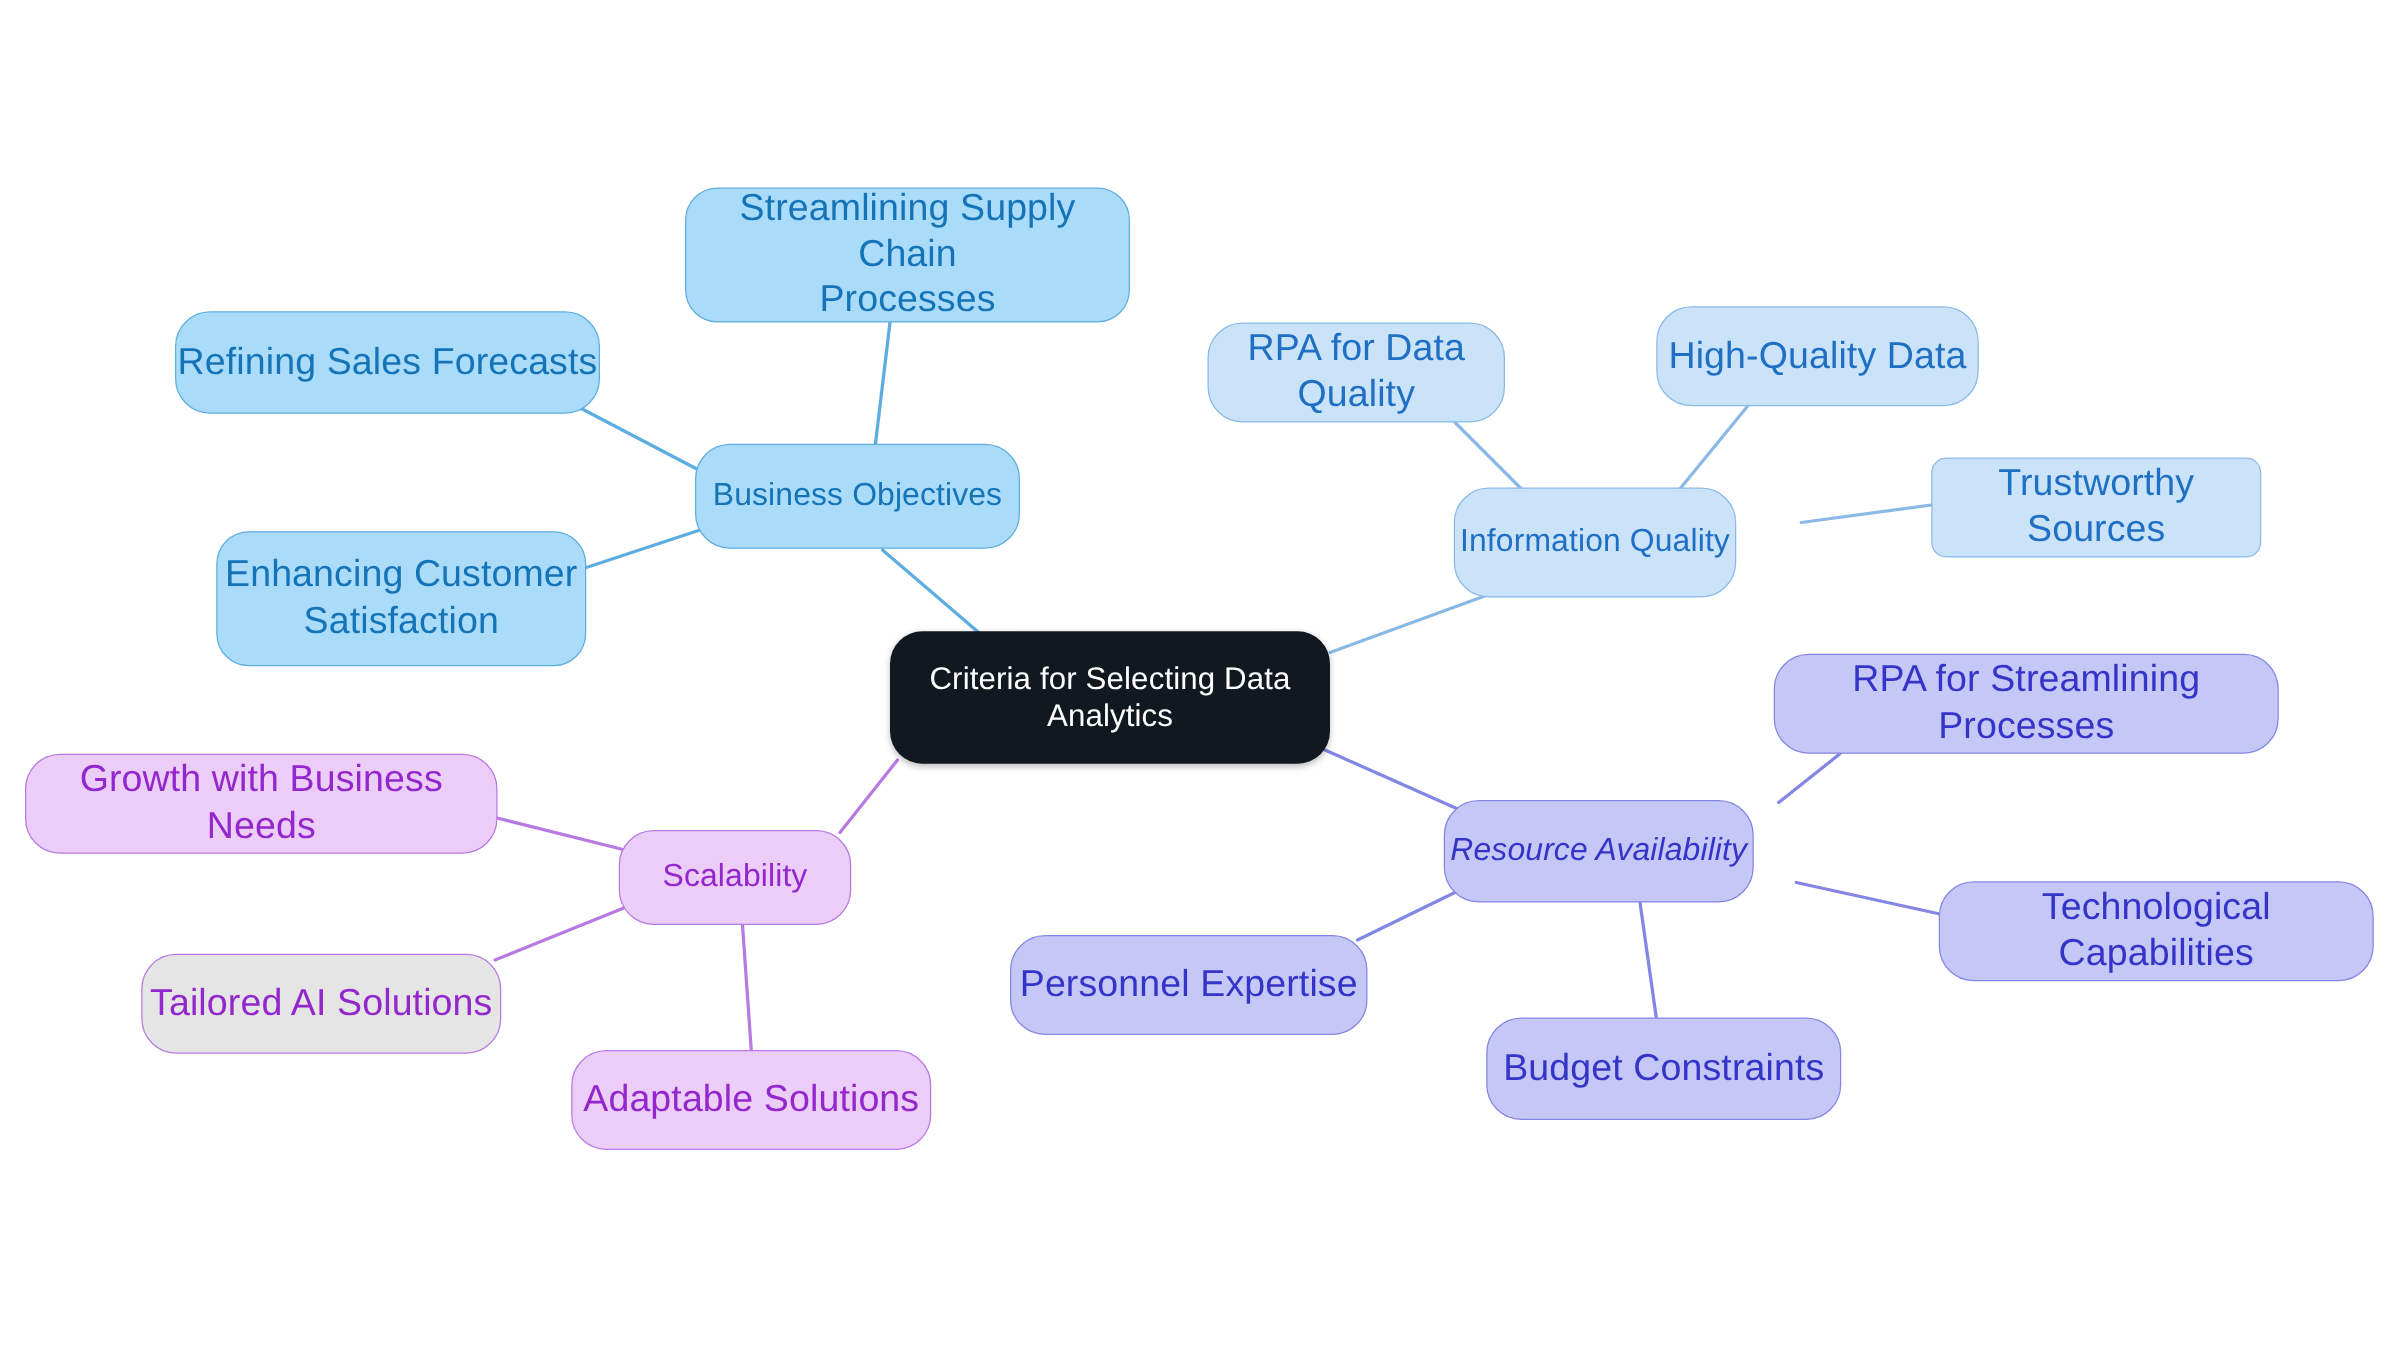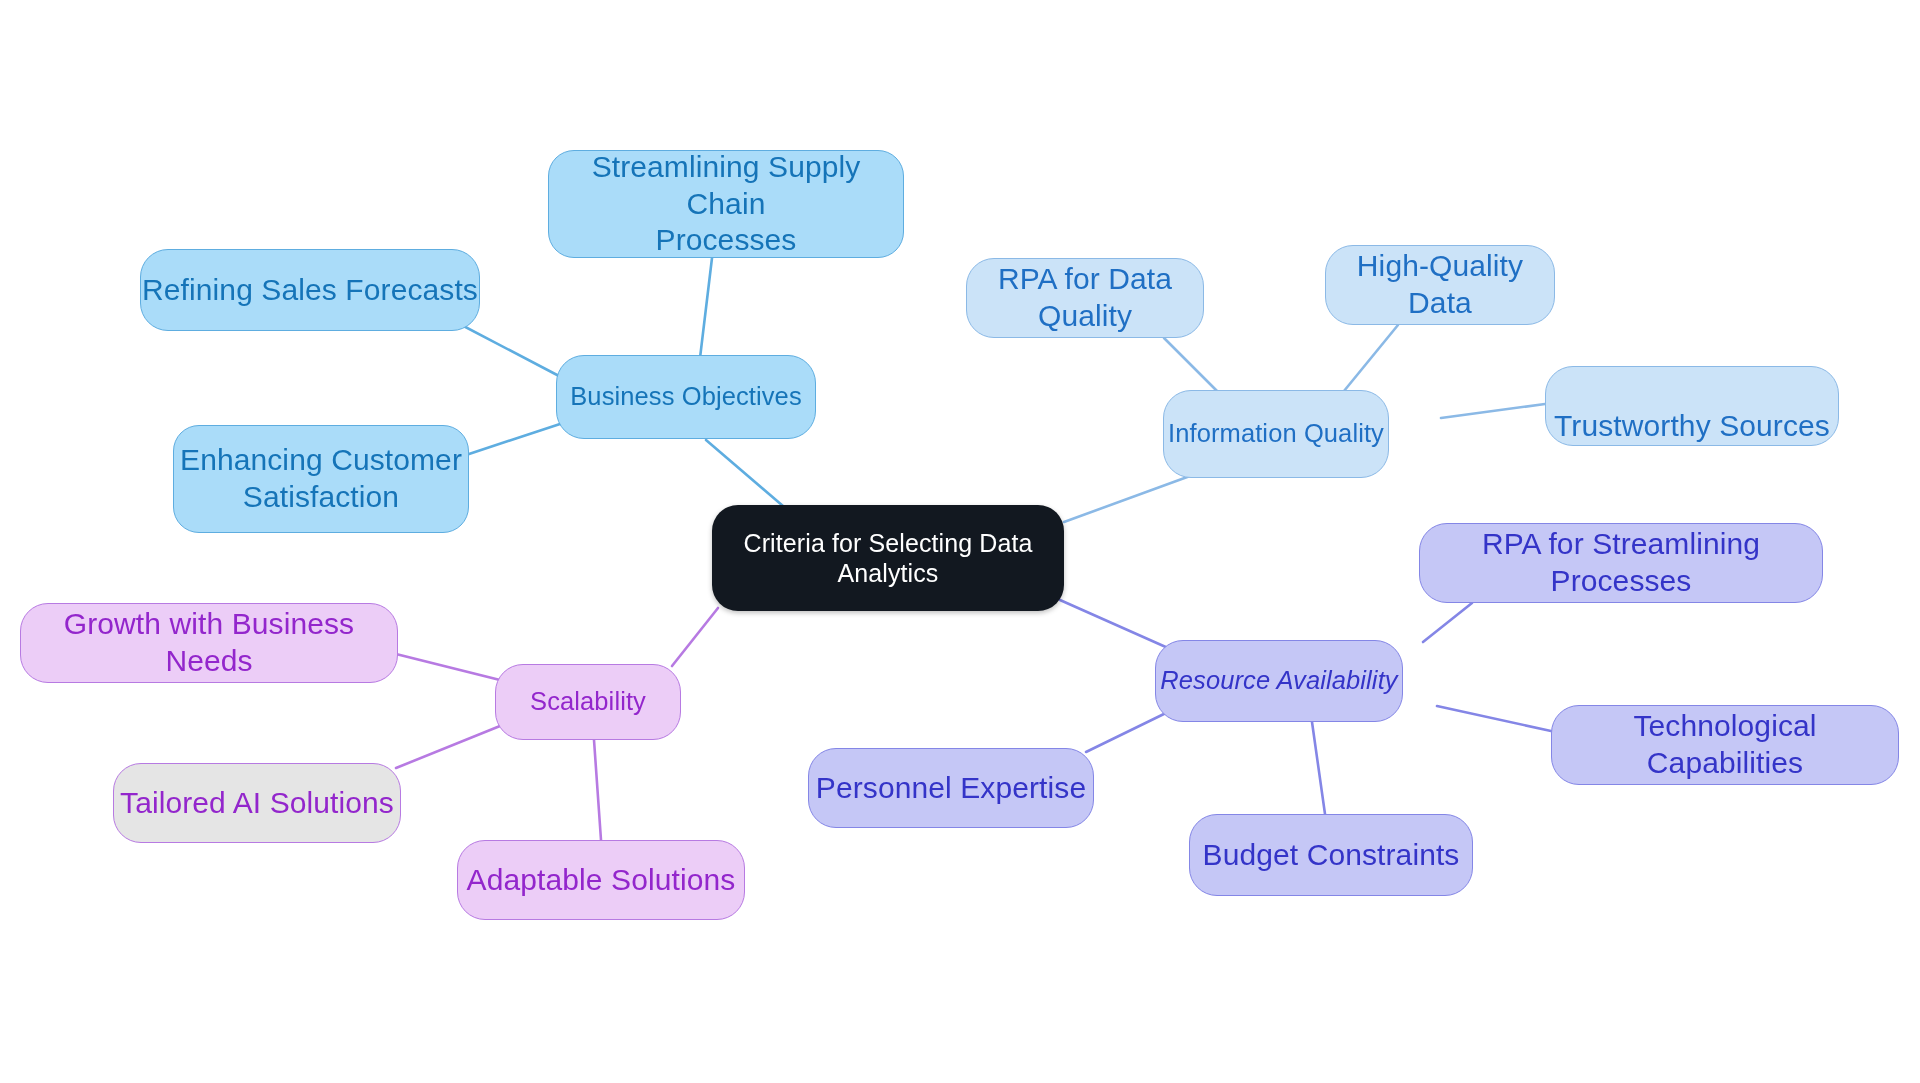--- a/index.html
+++ b/index.html
@@ -73,22 +73,22 @@
       <div class="node root" style="left: 712px; top: 505px; width: 352px; height: 106px; border-radius: 26px; background: rgb(18, 24, 32); color: rgb(255, 255, 255); border-color: rgb(18, 24, 32);"><span>Criteria for Selecting Data
 Analytics</span></div>
       <div class="node branch" style="left: 556px; top: 355px; width: 260px; height: 84px; border-radius: 28px; background: rgb(170, 220, 249); color: rgb(21, 116, 184); border-color: rgb(94, 173, 224);"><span>Business Objectives</span></div>
       <div class="node leaf" style="left: 548px; top: 150px; width: 356px; height: 108px; border-radius: 26px; background: rgb(170, 220, 249); color: rgb(21, 116, 184); border-color: rgb(94, 173, 224);"><span>Streamlining Supply Chain
 Processes</span></div>
       <div class="node leaf" style="left: 140px; top: 249px; width: 340px; height: 82px; border-radius: 28px; background: rgb(170, 220, 249); color: rgb(21, 116, 184); border-color: rgb(94, 173, 224);"><span>Refining Sales Forecasts</span></div>
       <div class="node leaf" style="left: 173px; top: 425px; width: 296px; height: 108px; border-radius: 26px; background: rgb(170, 220, 249); color: rgb(21, 116, 184); border-color: rgb(94, 173, 224);"><span>Enhancing Customer
 Satisfaction</span></div>
       <div class="node branch" style="left: 1163px; top: 390px; width: 226px; height: 88px; border-radius: 28px; background: rgb(203, 227, 248); color: rgb(31, 111, 196); border-color: rgb(139, 185, 230);"><span>Information Quality</span></div>
       <div class="node leaf" style="left: 966px; top: 258px; width: 238px; height: 80px; border-radius: 28px; background: rgb(203, 227, 248); color: rgb(31, 111, 196); border-color: rgb(139, 185, 230);"><span>RPA for Data Quality</span></div>
-      <div class="node leaf" style="left: 1325px; top: 245px; width: 230px; height: 80px; border-radius: 28px; background: rgb(203, 227, 248); color: rgb(31, 111, 196); border-color: rgb(139, 185, 230);"><span>High-Quality Data</span></div>
-      <div class="node leaf" style="left: 1545px; top: 366px; width: 294px; height: 80px; border-radius: 28px; background: rgb(203, 227, 248); color: rgb(31, 111, 196); border-color: rgb(139, 185, 230); align-items: flex-end;"><span>Trustworthy Sources</span></div>
+      <div class="node leaf" style="left: 1325px; top: 245px; width: 258px; height: 80px; border-radius: 28px; background: rgb(203, 227, 248); color: rgb(31, 111, 196); border-color: rgb(139, 185, 230);"><span>High-Quality Data</span></div>
+      <div class="node leaf" style="left: 1545px; top: 366px; width: 264px; height: 80px; border-radius: 12px; background: rgb(203, 227, 248); color: rgb(31, 111, 196); border-color: rgb(139, 185, 230);"><span>Trustworthy Sources</span></div>
       <div class="node branch" style="left: 1155px; top: 640px; width: 248px; height: 82px; border-radius: 28px; background: rgb(197, 199, 246); color: rgb(52, 52, 200); border-color: rgb(132, 134, 230); font-style: italic;"><span>Resource Availability</span></div>
       <div class="node leaf" style="left: 1419px; top: 523px; width: 404px; height: 80px; border-radius: 28px; background: rgb(197, 199, 246); color: rgb(52, 52, 200); border-color: rgb(132, 134, 230);"><span>RPA for Streamlining Processes</span></div>
       <div class="node leaf" style="left: 1551px; top: 705px; width: 348px; height: 80px; border-radius: 28px; background: rgb(197, 199, 246); color: rgb(52, 52, 200); border-color: rgb(132, 134, 230);"><span>Technological Capabilities</span></div>
       <div class="node leaf" style="left: 808px; top: 748px; width: 286px; height: 80px; border-radius: 28px; background: rgb(197, 199, 246); color: rgb(52, 52, 200); border-color: rgb(132, 134, 230);"><span>Personnel Expertise</span></div>
       <div class="node leaf" style="left: 1189px; top: 814px; width: 284px; height: 82px; border-radius: 28px; background: rgb(197, 199, 246); color: rgb(52, 52, 200); border-color: rgb(132, 134, 230);"><span>Budget Constraints</span></div>
       <div class="node branch" style="left: 495px; top: 664px; width: 186px; height: 76px; border-radius: 28px; background: rgb(236, 205, 247); color: rgb(147, 38, 204); border-color: rgb(183, 122, 226); text-align: center;"><span>Scalability</span></div>
       <div class="node leaf" style="left: 20px; top: 603px; width: 378px; height: 80px; border-radius: 28px; background: rgb(236, 205, 247); color: rgb(147, 38, 204); border-color: rgb(183, 122, 226);"><span>Growth with Business Needs</span></div>
       <div class="node leaf" style="left: 113px; top: 763px; width: 288px; height: 80px; border-radius: 28px; background: #e5e5e5; color: rgb(147, 38, 204); border-color: rgb(183, 122, 226);"><span>Tailored AI Solutions</span></div>
       <div class="node leaf" style="left: 457px; top: 840px; width: 288px; height: 80px; border-radius: 28px; background: rgb(236, 205, 247); color: rgb(147, 38, 204); border-color: rgb(183, 122, 226);"><span>Adaptable Solutions</span></div>
     </div>

